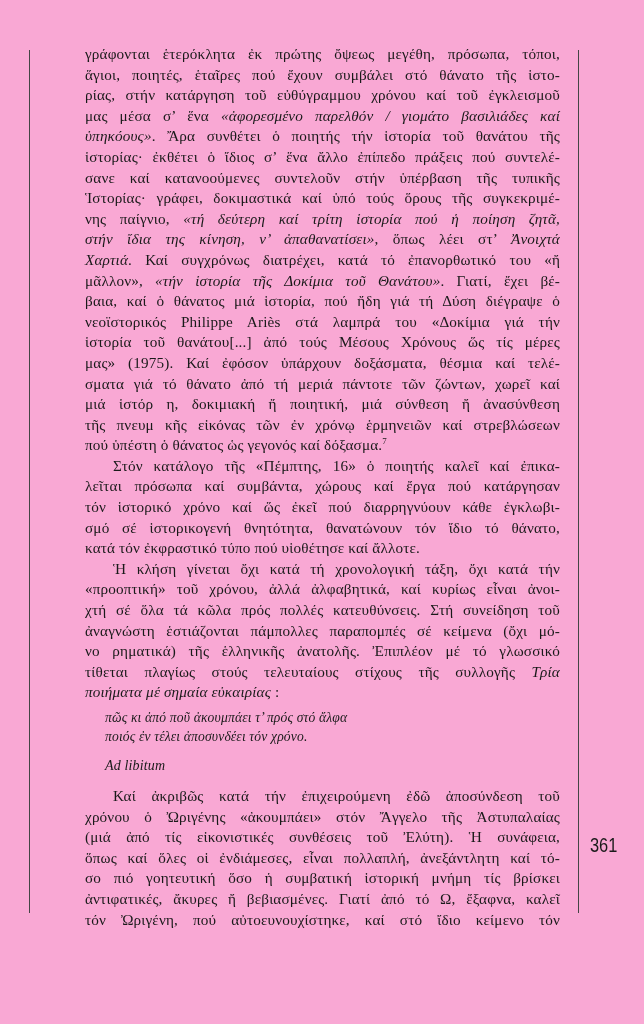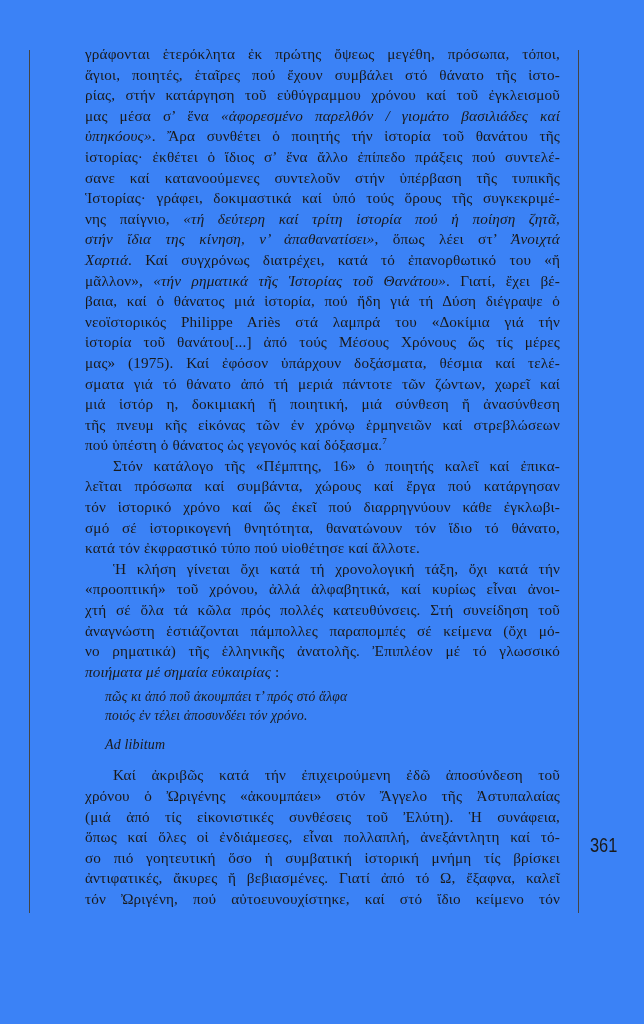--- a/index.html
+++ b/index.html
@@ -12,21 +12,21 @@
       height: 1024px;
       position: relative;
       overflow: hidden;
       font-family: "DejaVu Serif", "Liberation Serif", serif;
       color: #1a1a1a;
     }
     .page {
       position: absolute;
       left: 0; top: 0;
       width: 644px; height: 1024px;
-      background: #3b82f6;
+      background: #f9a8d4;
     }
     .rule-left {
       position: absolute;
       left: 29px;
       top: 50px;
       width: 1px;
       height: 863px;
       background: #444;
     }
     .rule-right {
@@ -116,21 +116,21 @@
       <span class="line">ἅγιοι, ποιητές, ἑταῖρες πού ἔχουν συμβάλει στό θάνατο τῆς ἱστο-</span>
       <span class="line">ρίας, στήν κατάργηση τοῦ εὐθύγραμμου χρόνου καί τοῦ ἐγκλεισμοῦ</span>
       <span class="line"><span>μας μέσα σ’ ἕνα </span><span class="it">«ἀφορεσμένο παρελθόν / γιομάτο βασιλιάδες καί</span></span>
       <span class="line"><span class="it">ὑπηκόους»</span><span>. Ἄρα συνθέτει ὁ ποιητής τήν ἱστορία τοῦ θανάτου τῆς</span></span>
       <span class="line">ἱστορίας· ἐκθέτει ὁ ἴδιος σ’ ἕνα ἄλλο ἐπίπεδο πράξεις πού συντελέ-</span>
       <span class="line">σανε καί κατανοούμενες συντελοῦν στήν ὑπέρβαση τῆς τυπικῆς</span>
       <span class="line">Ἱστορίας· γράφει, δοκιμαστικά καί ὑπό τούς ὅρους τῆς συγκεκριμέ-</span>
       <span class="line"><span>νης παίγνιο, </span><span class="it">«τή δεύτερη καί τρίτη ἱστορία πού ἡ ποίηση ζητᾶ,</span></span>
       <span class="line"><span class="it">στήν ἴδια της κίνηση, ν’ ἀπαθανατίσει»</span><span>, ὅπως λέει στ’ </span><span class="it">Ἀνοιχτά</span></span>
       <span class="line"><span class="it">Χαρτιά</span><span>. Καί συγχρόνως διατρέχει, κατά τό ἐπανορθωτικό του «ἤ</span></span>
-      <span class="line"><span>μᾶλλον», </span><span class="it">«τήν ρηματικά τῆς Ἱστορίας τοῦ Θανάτου»</span><span>. Γιατί, ἔχει βέ-</span></span>
+      <span class="line"><span>μᾶλλον», </span><span class="it">«τήν ἱστορία τῆς Δοκίμια τοῦ Θανάτου»</span><span>. Γιατί, ἔχει βέ-</span></span>
       <span class="line">βαια, καί ὁ θάνατος μιά ἱστορία, πού ἤδη γιά τή Δύση διέγραψε ὁ</span>
       <span class="line">νεοϊστορικός Philippe Ariès στά λαμπρά του «Δοκίμια γιά τήν</span>
       <span class="line">ἱστορία τοῦ θανάτου[...] ἀπό τούς Μέσους Χρόνους ὥς τίς μέρες</span>
       <span class="line">μας» (1975). Καί ἐφόσον ὑπάρχουν δοξάσματα, θέσμια καί τελέ-</span>
       <span class="line">σματα γιά τό θάνατο ἀπό τή μεριά πάντοτε τῶν ζώντων, χωρεῖ καί</span>
       <span class="line">μιά ἱστόρ  η, δοκιμιακή ἤ ποιητική, μιά σύνθεση ἤ ἀνασύνθεση</span>
       <span class="line">τῆς πνευμ   κῆς εἰκόνας τῶν ἐν χρόνῳ ἑρμηνειῶν καί στρεβλώσεων</span>
       <span class="line last"><span>πού ὑπέστη ὁ θάνατος ὡς γεγονός καί δόξασμα.</span><sup>7</sup></span>
     </div>
 
@@ -141,20 +141,21 @@
       <span class="line">σμό σέ ἱστορικογενή θνητότητα, θανατώνουν τόν ἴδιο τό θάνατο,</span>
       <span class="line last">κατά τόν ἐκφραστικό τύπο πού υἱοθέτησε καί ἄλλοτε.</span>
     </div>
 
     <div>
       <span class="line indent">Ἡ κλήση γίνεται ὄχι κατά τή χρονολογική τάξη, ὄχι κατά τήν</span>
       <span class="line">«προοπτική» τοῦ χρόνου, ἀλλά ἀλφαβητικά, καί κυρίως εἶναι ἀνοι-</span>
       <span class="line">χτή σέ ὅλα τά κῶλα πρός πολλές κατευθύνσεις. Στή συνείδηση τοῦ</span>
       <span class="line">ἀναγνώστη ἑστιάζονται πάμπολλες παραπομπές σέ κείμενα (ὄχι μό-</span>
       <span class="line">νο ρηματικά) τῆς ἑλληνικῆς ἀνατολῆς. Ἐπιπλέον μέ τό γλωσσικό</span>
+      <span class="line"><span>τίθεται πλαγίως στούς τελευταίους στίχους τῆς συλλογῆς </span><span class="it">Τρία</span></span>
       <span class="line last"><span class="it">ποιήματα μέ σημαία εὐκαιρίας</span><span> :</span></span>
     </div>
 
     <div class="verse-gap-top"></div>
     <div>
       <span class="verse">πῶς κι ἀπό ποῦ ἀκουμπάει τ’ πρός στό ἄλφα</span>
       <span class="verse">ποιός ἐν τέλει ἀποσυνδέει τόν χρόνο.</span>
     </div>
     <div class="verse-gap"></div>
 

